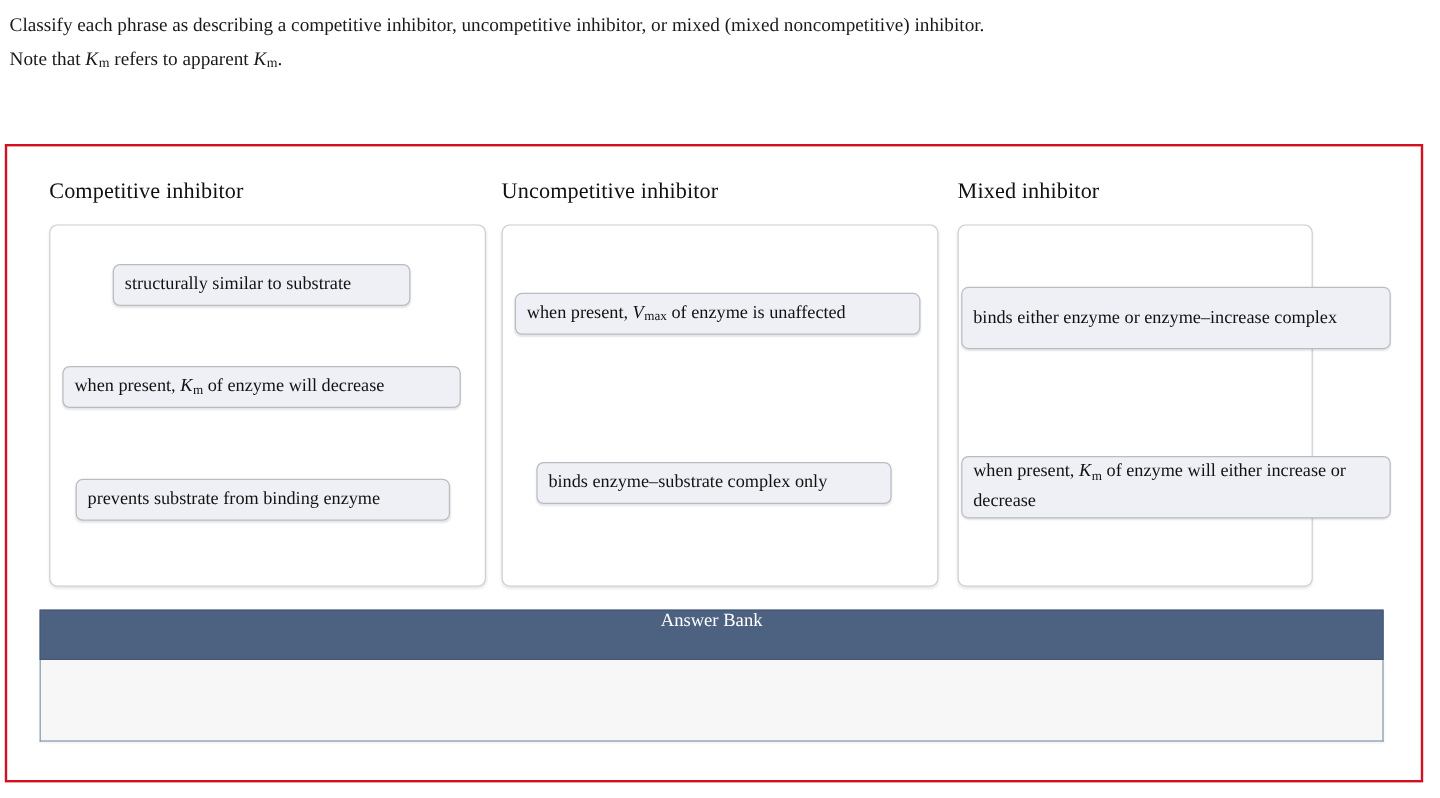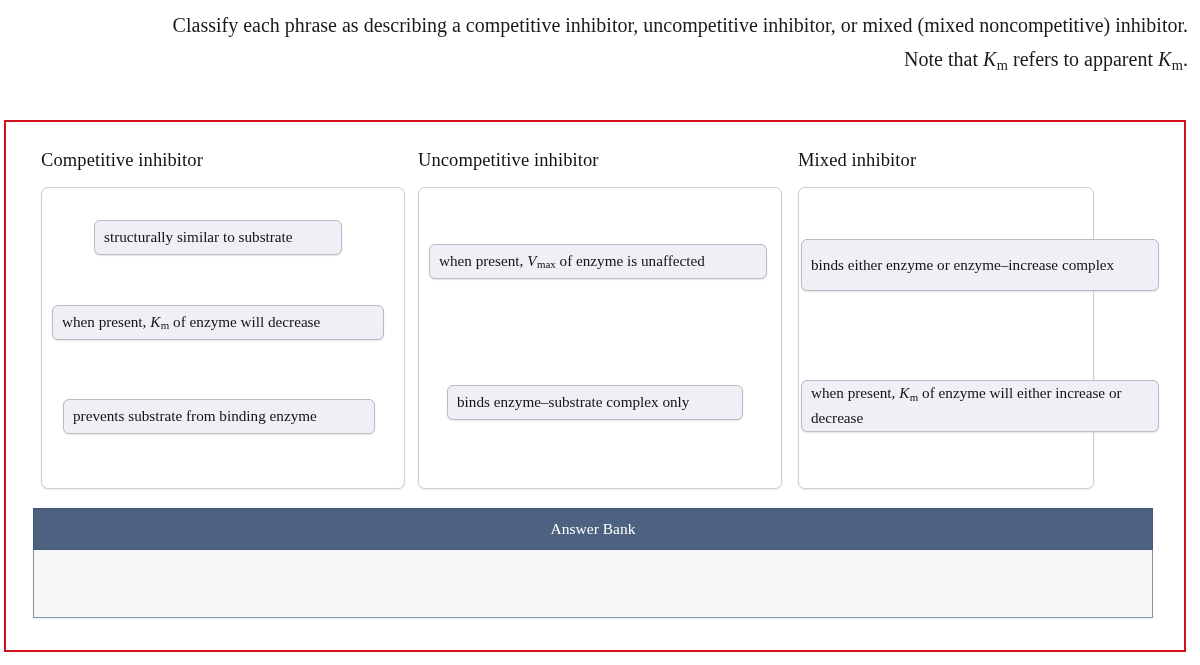--- a/index.html
+++ b/index.html
@@ -12,23 +12,22 @@
     height: 665px;
     font-family: "Liberation Serif", "DejaVu Serif", serif;
     color: #1a1a1a;
     overflow: hidden;
     position: relative;
   }
 
   
   #prompt {
     padding: 8px 12px 0 8px;
-    font-size: 20px;
+    font-size: 16px;
     line-height: 1.72;
-    text-align: right;
   }
   #prompt .line {
     white-space: nowrap;
   }
 
   
   #activity {
     position: absolute;
     left: 4px;
     top: 120px;
@@ -113,21 +112,21 @@
     left: 27px;
     top: 386px;
     width: 1120px;
   }
   #bank-header {
     height: 42px;
     background: #4d6180;
     color: #ffffff;
     font-size: 15.5px;
     display: flex;
-    align-items: center;
+    align-items: flex-start;
     justify-content: center;
     border: 1px solid #44587a;
     box-sizing: border-box;
   }
   #bank-body {
     height: 68px;
     background: #f7f7f8;
     border: 1px solid #8496ae;
     border-top: none;
     box-sizing: border-box;

